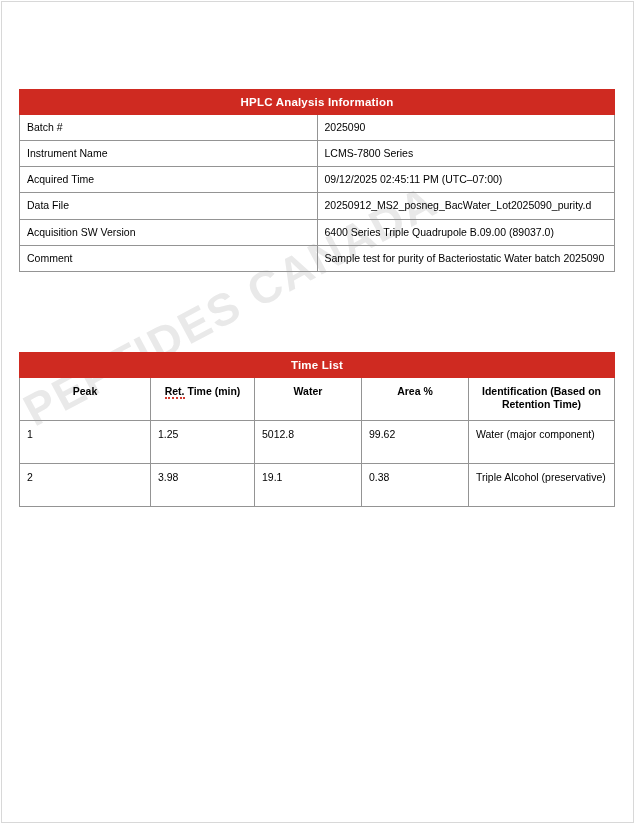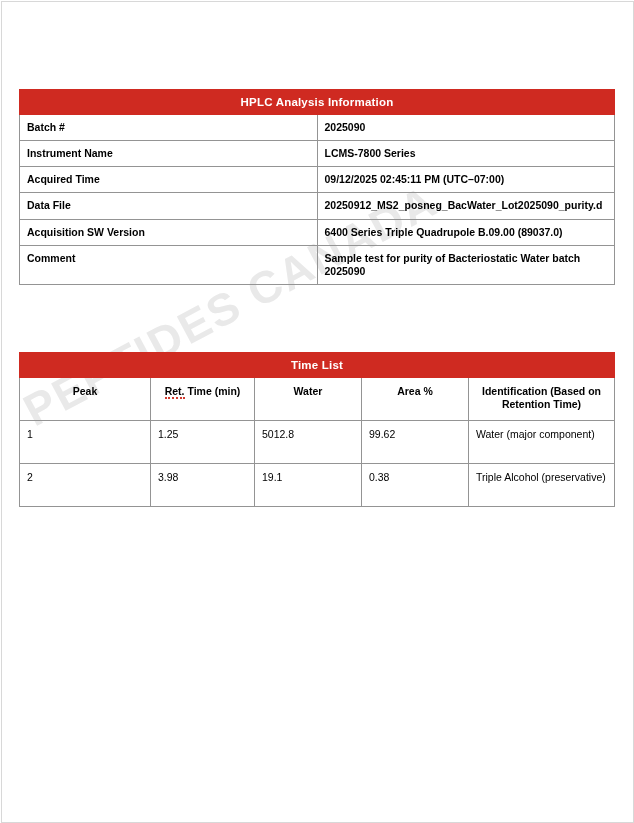--- a/index.html
+++ b/index.html
@@ -78,25 +78,25 @@
   td.cell {
     border: 1px solid #949494;
     font-size: 10.5px;
     padding: 6px 7px;
     vertical-align: top;
     line-height: 1.25;
     word-wrap: break-word;
     overflow-wrap: break-word;
   }
   td.label {
-    font-weight: bold;
+    font-weight: normal;
     width: 300px;
   }
   td.value {
-    font-weight: bold;
+    font-weight: normal;
   }
   .peak-head td {
     font-weight: bold;
     font-size: 10.5px;
     padding-top: 7px;
     padding-bottom: 22px;
     vertical-align: top;
     text-align: center;
   }
   .peak-head td.ident {

